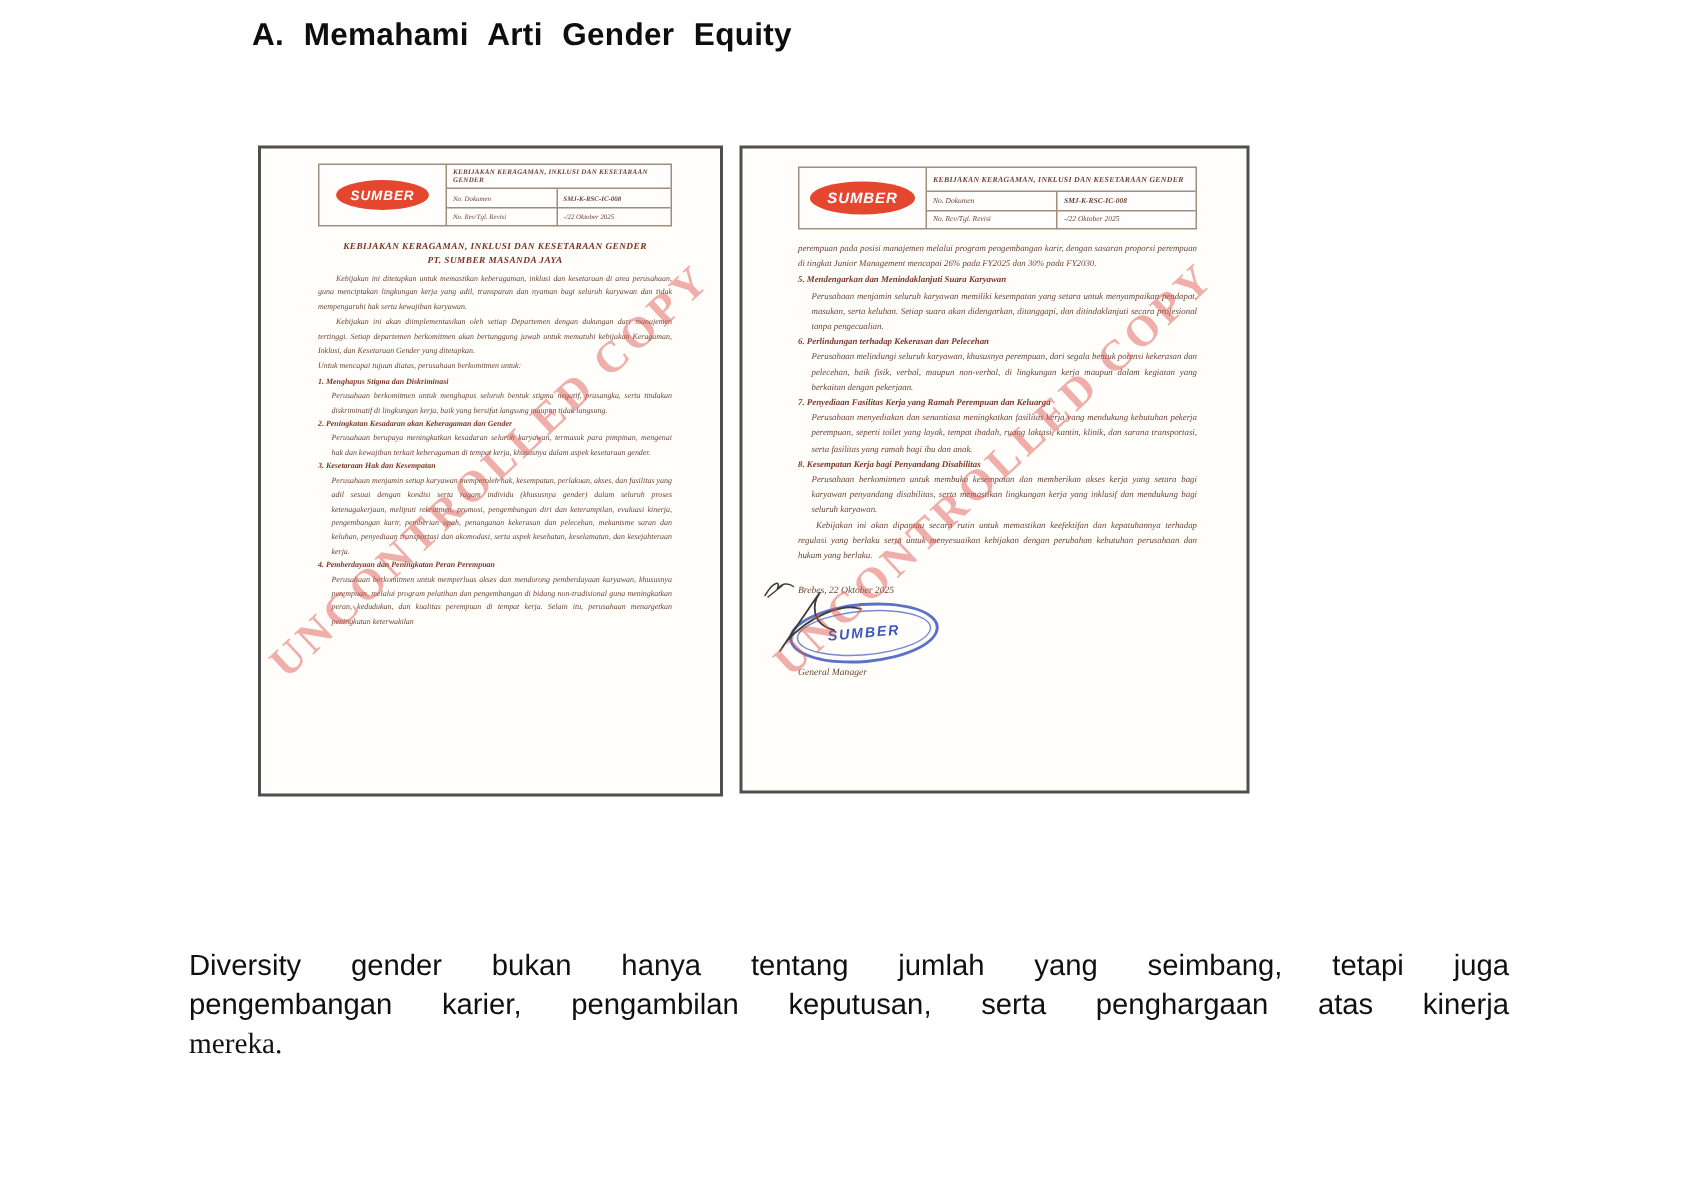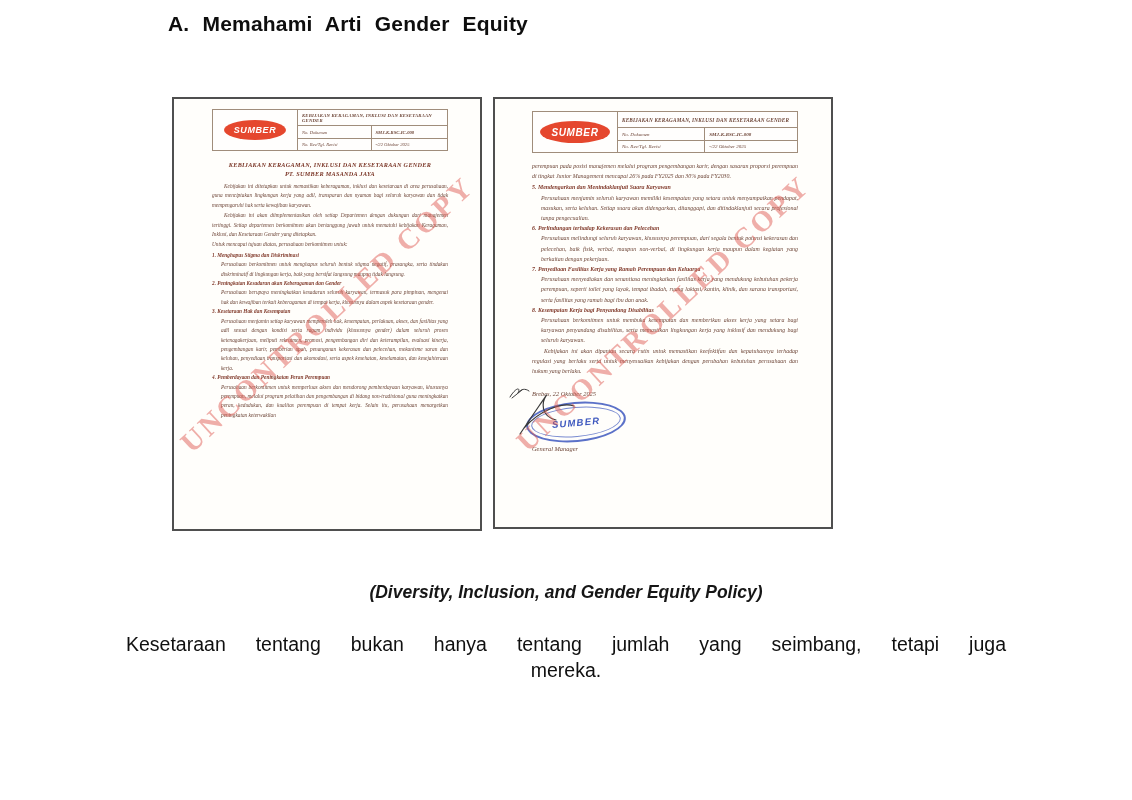--- a/index.html
+++ b/index.html
@@ -70,21 +70,21 @@
   .signer{font-size:6.4px;margin-top:3px;}
 
   .caption{position:absolute;left:126px;top:582px;width:880px;margin:0;text-align:center;
       font-style:italic;font-weight:bold;font-size:17.5px;color:#161616;}
 
   .bodytext{position:absolute;left:126px;top:632px;width:880px;color:#101010;
       font-size:19.5px;line-height:25.9px;}
   .bodytext p{margin:0;}
   .jline{display:block;text-align:justify;text-align-last:justify;word-spacing:2px;}
   .jline.first{text-indent:42px;}
-  .plainline{display:block;text-align:center;}
+  .plainline{display:block;text-align:left;font-family:Liberation Serif, serif;}
 </style>
 </head>
 <body>
 
 <div class="page">
 
   <h2 class="heading">A. Memahami Arti Gender Equity</h2>
 
   <figure class="doc doc--left" style="margin:0;">
     <div class="wm">
@@ -192,22 +192,22 @@
         </div>
         <svg class="signature-svg" width="86" height="64" viewBox="0 0 86 64">
           <path d="M10 58 C 22 40, 40 14, 36 20 C 32 26, 30 40, 46 44 M14 52 C 30 34, 52 26, 64 30" stroke="#3a3a3a" stroke-width="1.2" fill="none" stroke-linecap="round"></path>
         </svg>
       </div>
 
       <div class="signer">General Manager</div>
     </div>
   </figure>
 
-  <p class="caption">(Diversity, Inclusion, and Gender Equity Policy)</p>
 
   <div class="bodytext">
     <p>
-      <span class="jline">Kesetaraan tentang bukan hanya tentang jumlah yang seimbang, tetapi juga</span>
+      <span class="jline">Diversity gender bukan hanya tentang jumlah yang seimbang, tetapi juga</span>
+      <span class="jline">pengembangan karier, pengambilan keputusan, serta penghargaan atas kinerja</span>
       <span class="plainline">mereka.</span>
     </p>
   </div>
 
 </div>
 
 </body></html>

